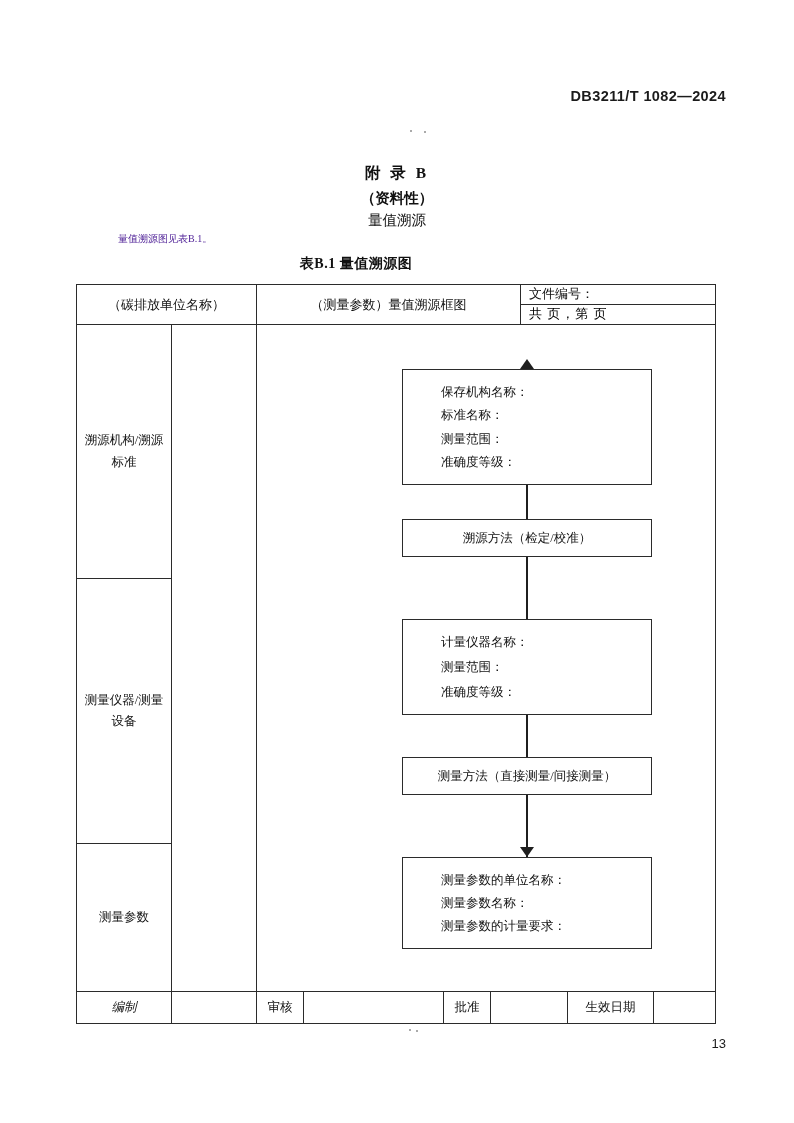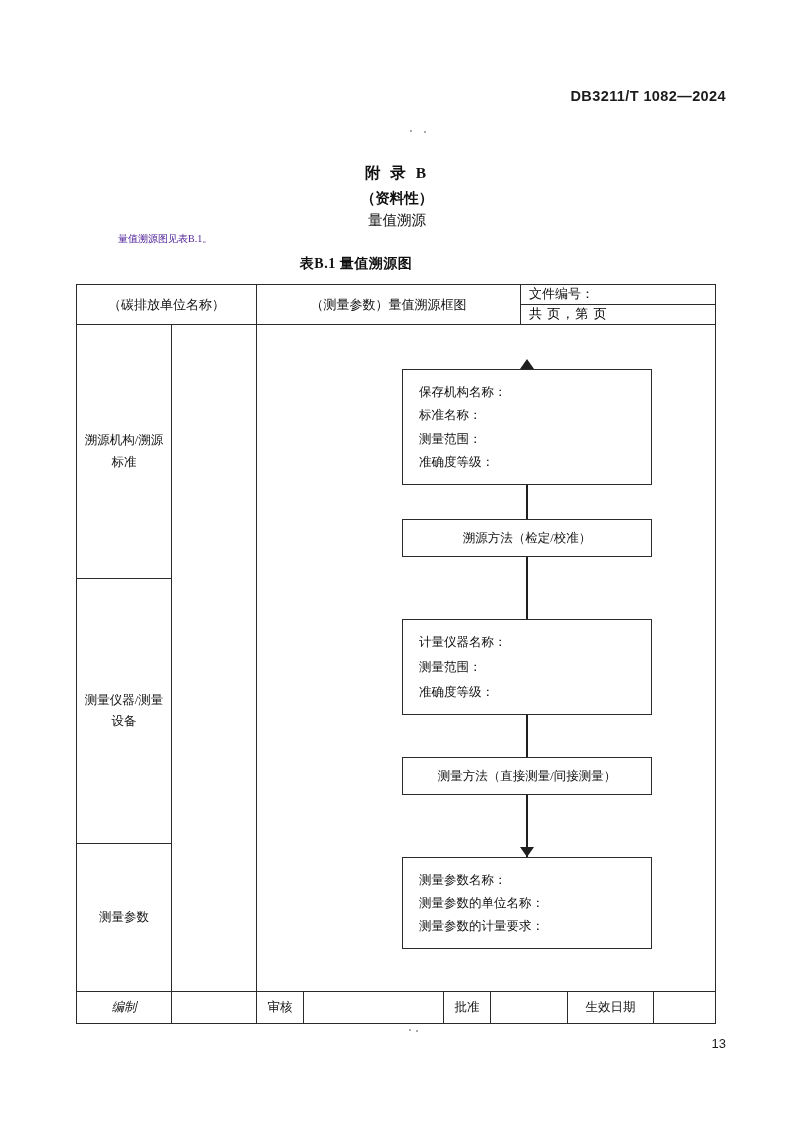--- a/index.html
+++ b/index.html
@@ -221,21 +221,21 @@
     right: 0; bottom: 0;
   }
 
   .flow-box {
     position: absolute;
     border: 1.3px solid #2b2b2b;
     box-sizing: border-box;
     background: #fff;
   }
   .flow-box.multi {
-    padding: 10px 0 10px 16px;
+    padding: 10px 0 10px 38px;
     display: flex;
     flex-direction: column;
     justify-content: space-around;
   }
   .flow-box.single {
     display: flex;
     align-items: center;
     justify-content: center;
   }
   .flow-line {
@@ -378,22 +378,22 @@
       <div class="connector conn-3"></div>
 
       <div class="flow-box single box-measure">
         <div class="flow-line">测量方法（直接测量/间接测量）</div>
       </div>
 
       <div class="connector conn-4"></div>
       <div class="arrow arrow-down" style="top:522px;"></div>
 
       <div class="flow-box multi box-param">
+        <div class="flow-line">测量参数的单位名称：</div>
         <div class="flow-line">测量参数名称：</div>
-        <div class="flow-line">测量参数的单位名称：</div>
         <div class="flow-line">测量参数的计量要求：</div>
       </div>
 
     </div>
   </div>
 
   <div class="tbl-foot">
     <div class="foot-cell fc-label">编制</div>
     <div class="foot-cell fc-blank1"></div>
     <div class="foot-cell fc-label2">审核</div>

